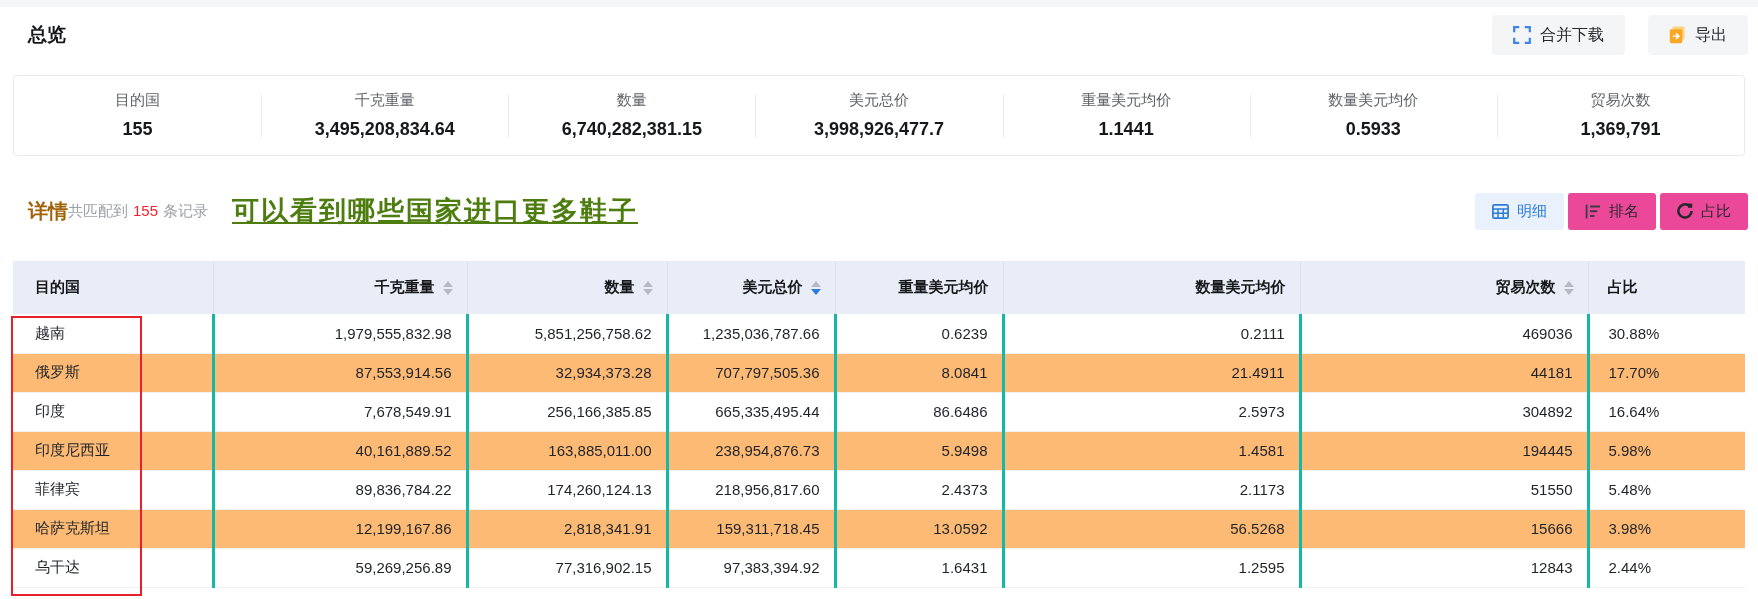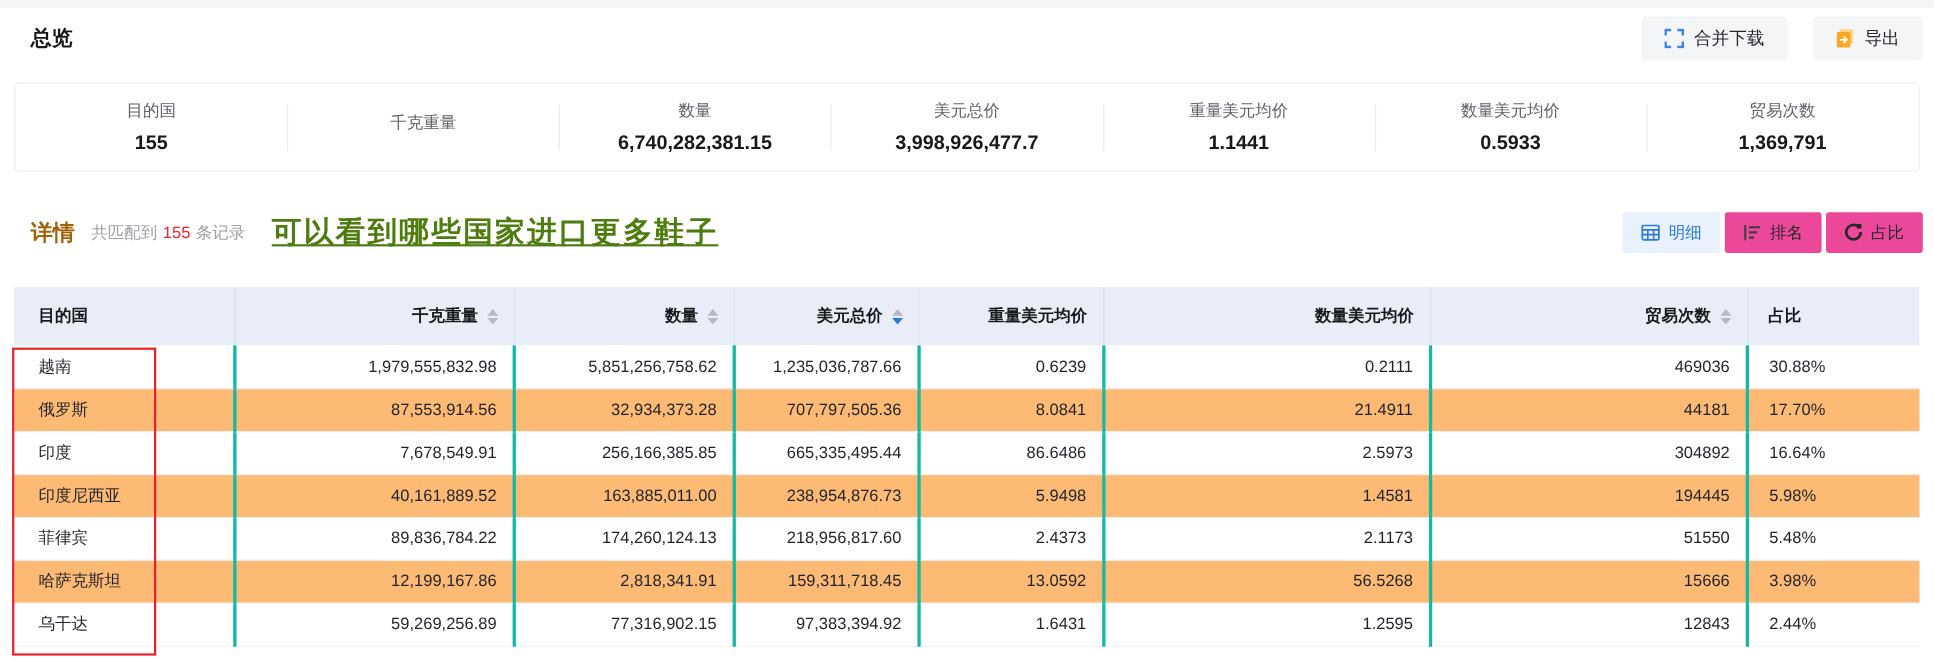--- a/index.html
+++ b/index.html
@@ -25,21 +25,21 @@
   .stat { flex:1; text-align:center; position:relative; }
   .stat + .stat::before { content:""; position:absolute; left:0; top:50%;
     transform:translateY(-50%); width:1px; height:42px; background:#e8e9eb; }
   .stat-label { font-size:15px; color:#5f6268; margin-bottom:9px; }
   .stat-value { font-size:18px; font-weight:bold; color:#17181a; }
 
   
   .details-row { display:flex; align-items:center; margin-top:35px; height:40px;
     padding:0 10px 0 28px; }
   .details-title { font-size:20px; font-weight:bold; color:#a16207; }
-  .match-text { font-size:15px; color:#9ca0a8; margin-left:15px; }
+  .match-text { font-size:15px; color:#9ca0a8; }
   .match-count { color:#f5222d; margin:0 5px; }
   .annotation { font-family:"Liberation Serif", serif; font-weight:bold;
     font-size:27px; line-height:1; color:#4d7c0f; margin-left:24px; letter-spacing:2px; white-space:nowrap;text-decoration:underline; }
   .view-tabs { margin-left:auto; display:flex; gap:4px; }
   .view-tab { display:flex; align-items:center; gap:8px; height:37px; padding:0 17px;
     background:#ec4899; border-radius:3px; font-size:15px; color:#26282e; cursor:pointer; }
   .view-tab.active { background:#e8f1fc; color:#2e7bd6; }
   .view-tab svg { display:block; }
 
   
@@ -97,20 +97,21 @@
   </div>
 </div>
 
 <div class="overview-card">
   <div class="stat">
     <div class="stat-label">目的国</div>
     <div class="stat-value">155</div>
   </div>
   <div class="stat">
     <div class="stat-label">千克重量</div>
+    <div class="stat-value">3,495,208,834.64</div>
   </div>
   <div class="stat">
     <div class="stat-label">数量</div>
     <div class="stat-value">6,740,282,381.15</div>
   </div>
   <div class="stat">
     <div class="stat-label">美元总价</div>
     <div class="stat-value">3,998,926,477.7</div>
   </div>
   <div class="stat">

